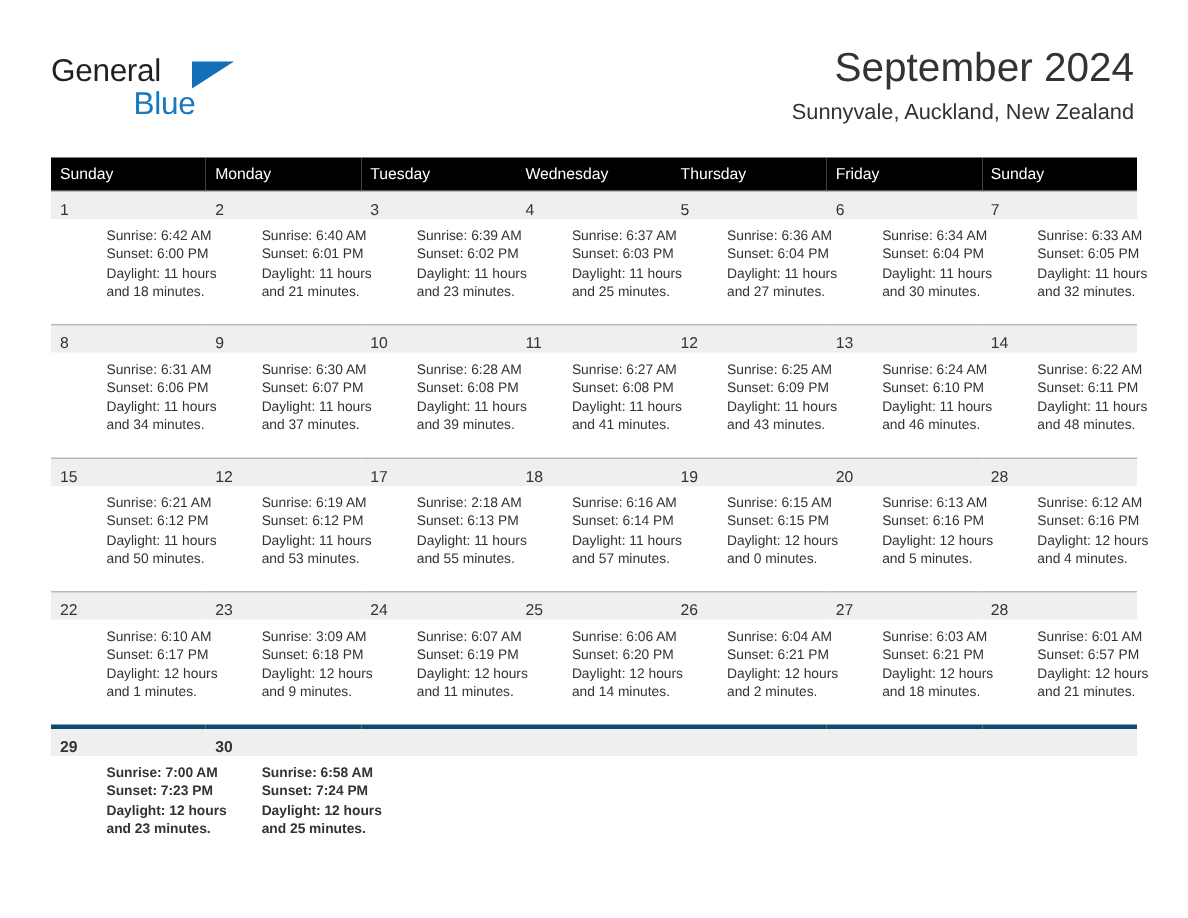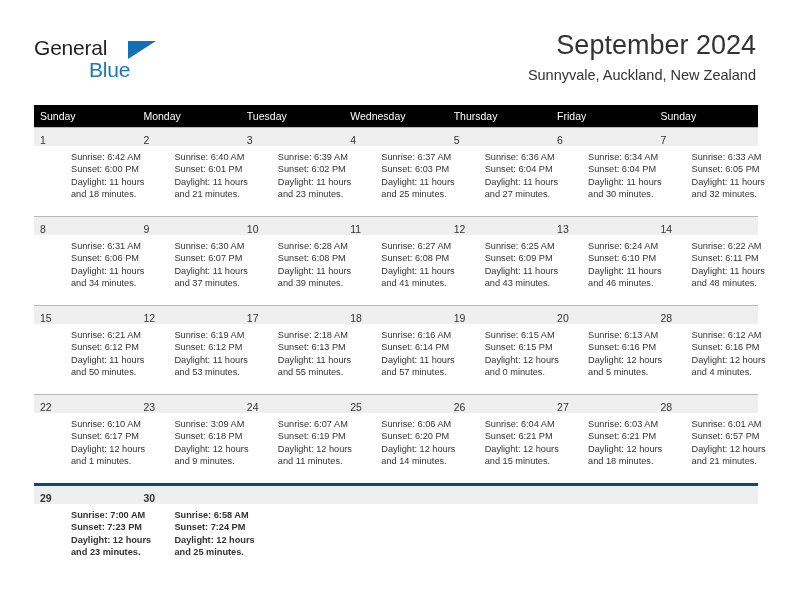--- a/index.html
+++ b/index.html
@@ -461,21 +461,21 @@
               </div>
             </div>
           </td>
           <td>
             <div class="cell">
               <div class="daynum-band"><span class="daynum">26</span></div>
               <div class="cell-body">
                 <div class="cell-line">Sunrise: 6:04 AM</div>
                 <div class="cell-line">Sunset: 6:21 PM</div>
                 <div class="cell-line">Daylight: 12 hours</div>
-                <div class="cell-line">and 15 minutes.</div>
+                <div class="cell-line">and 2 minutes.</div>
               </div>
             </div>
           </td>
           <td>
             <div class="cell">
               <div class="daynum-band"><span class="daynum">27</span></div>
               <div class="cell-body">
                 <div class="cell-line">Sunrise: 6:03 AM</div>
                 <div class="cell-line">Sunset: 6:21 PM</div>
                 <div class="cell-line">Daylight: 12 hours</div>

